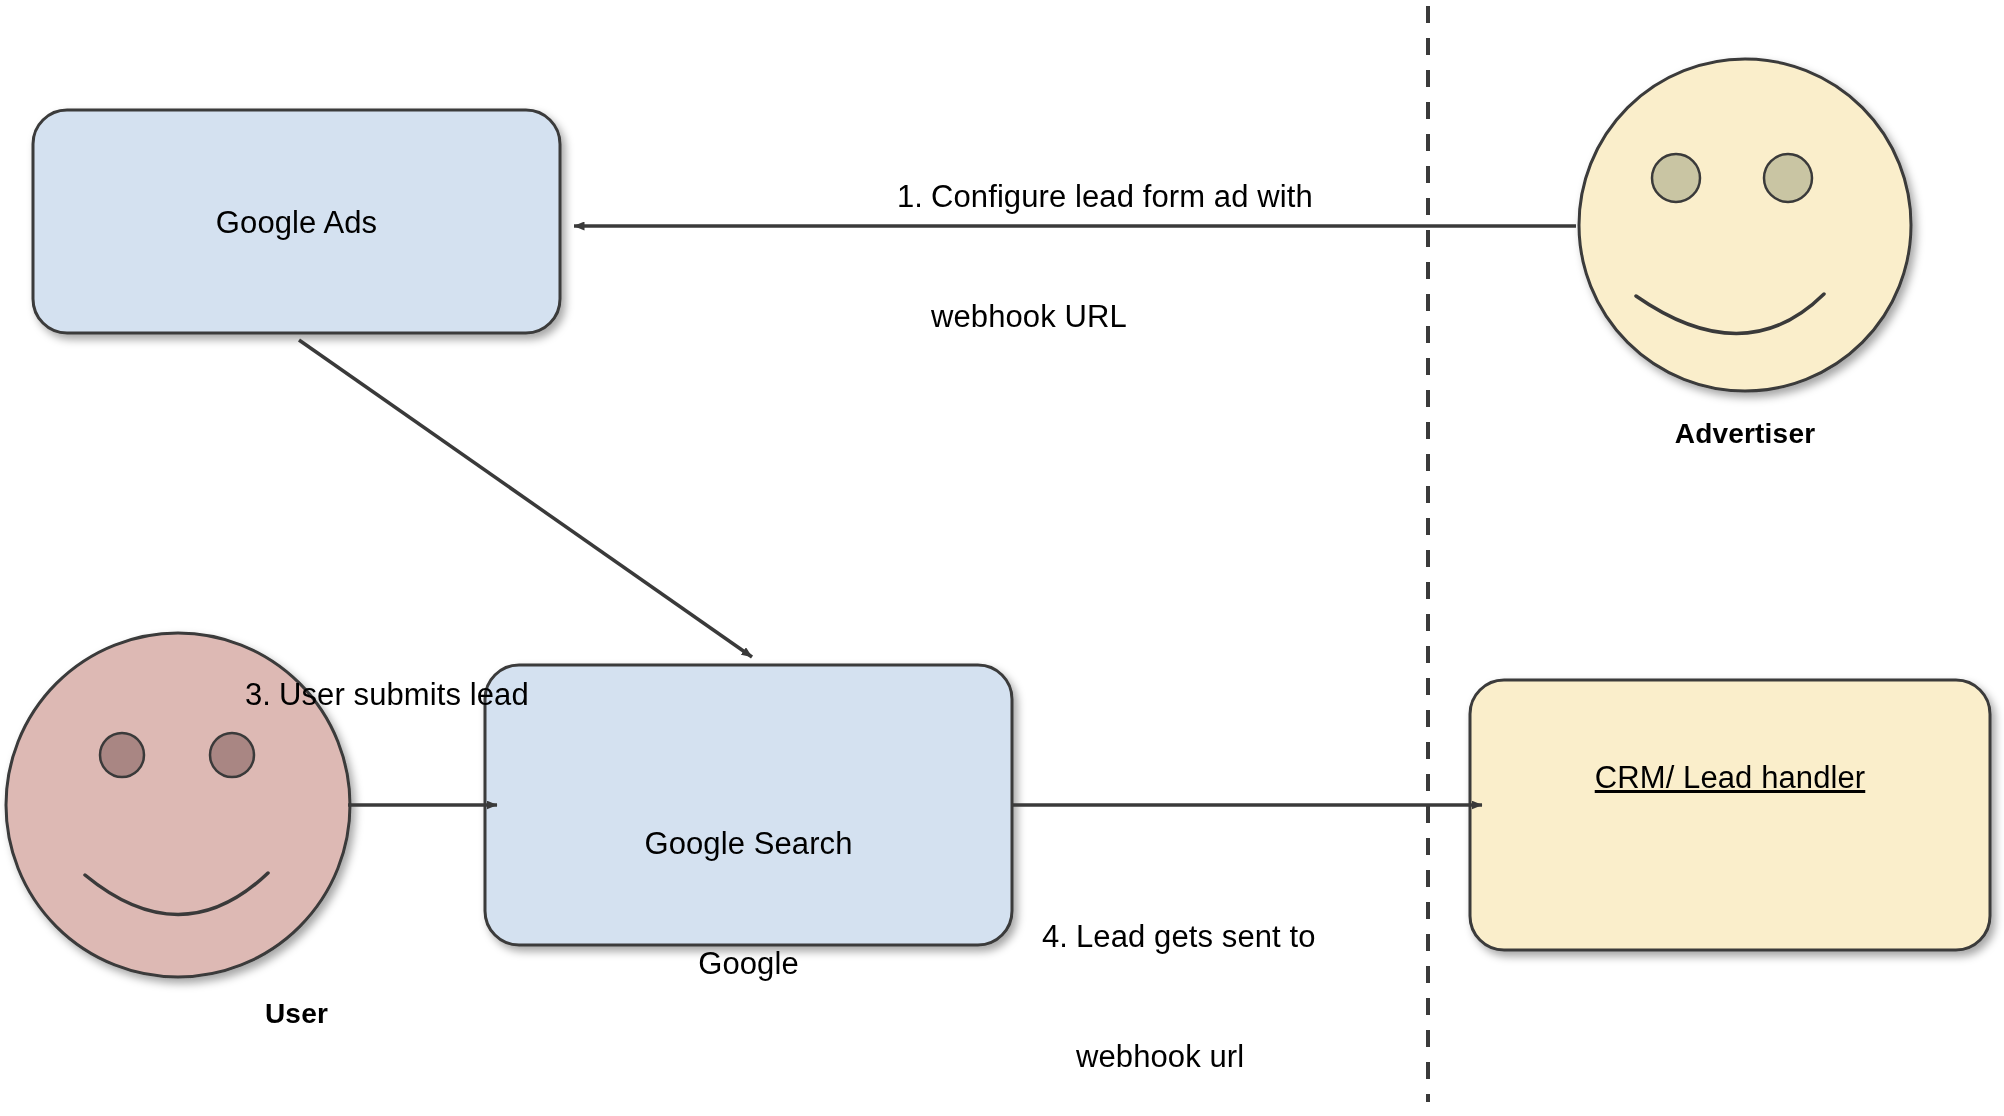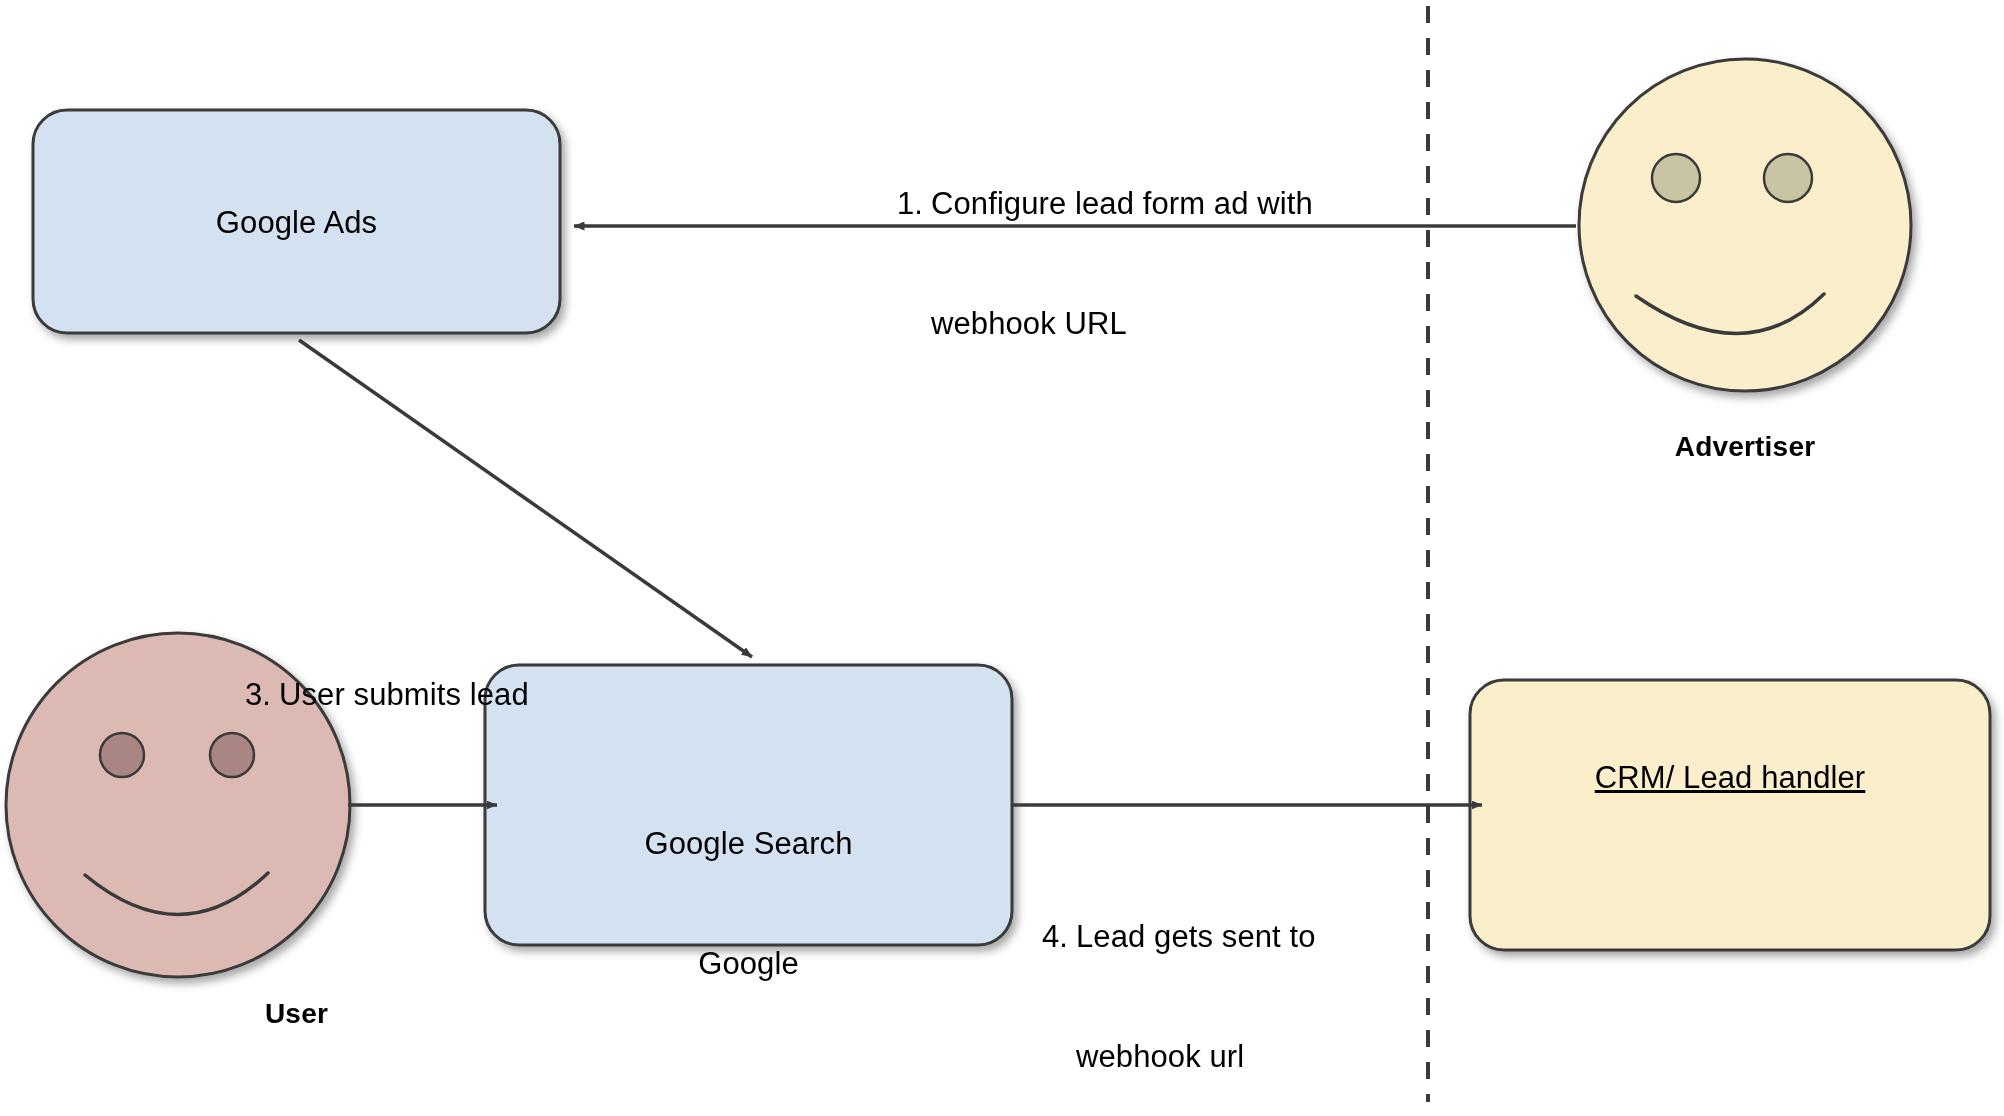--- a/index.html
+++ b/index.html
@@ -49,26 +49,26 @@
     font-size: 28px;
     font-weight: bold;
     text-align: center;
     letter-spacing: 0.2px;
   }
   
   #lbl-google-ads      { left: 33px;  top: 203px;  width: 527px; }
   #lbl-google-surfaces { left: 485px; top: 743px;  width: 527px; }
   #lbl-crm             { left: 1470px;top: 758px;  width: 520px; text-decoration: underline; }
 
-  #lbl-step1 { left: 897px;  top: 103px; width: 520px; }
+  #lbl-step1 { left: 897px;  top: 96px; width: 520px; }
   #lbl-step2 { left: 566px;  top: 411px; width: 460px; }
   #lbl-step3 { left: 245px;  top: 594px; width: 460px; }
   #lbl-step4 { left: 1042px; top: 836px; width: 420px; }
 
-  #lbl-advertiser { left: 1595px; top: 429px; width: 300px; }
+  #lbl-advertiser { left: 1595px; top: 416px; width: 300px; }
   #lbl-user       { left: 28px;   top: 996px; width: 300px; text-align: right; }
 
   .step-num { display: inline-block; width: 34px; }
 </style>
 </head>
 <body>
 
 <div id="canvas">
 
   <svg id="art" viewBox="0 0 2004 1116" xmlns="http://www.w3.org/2000/svg">

